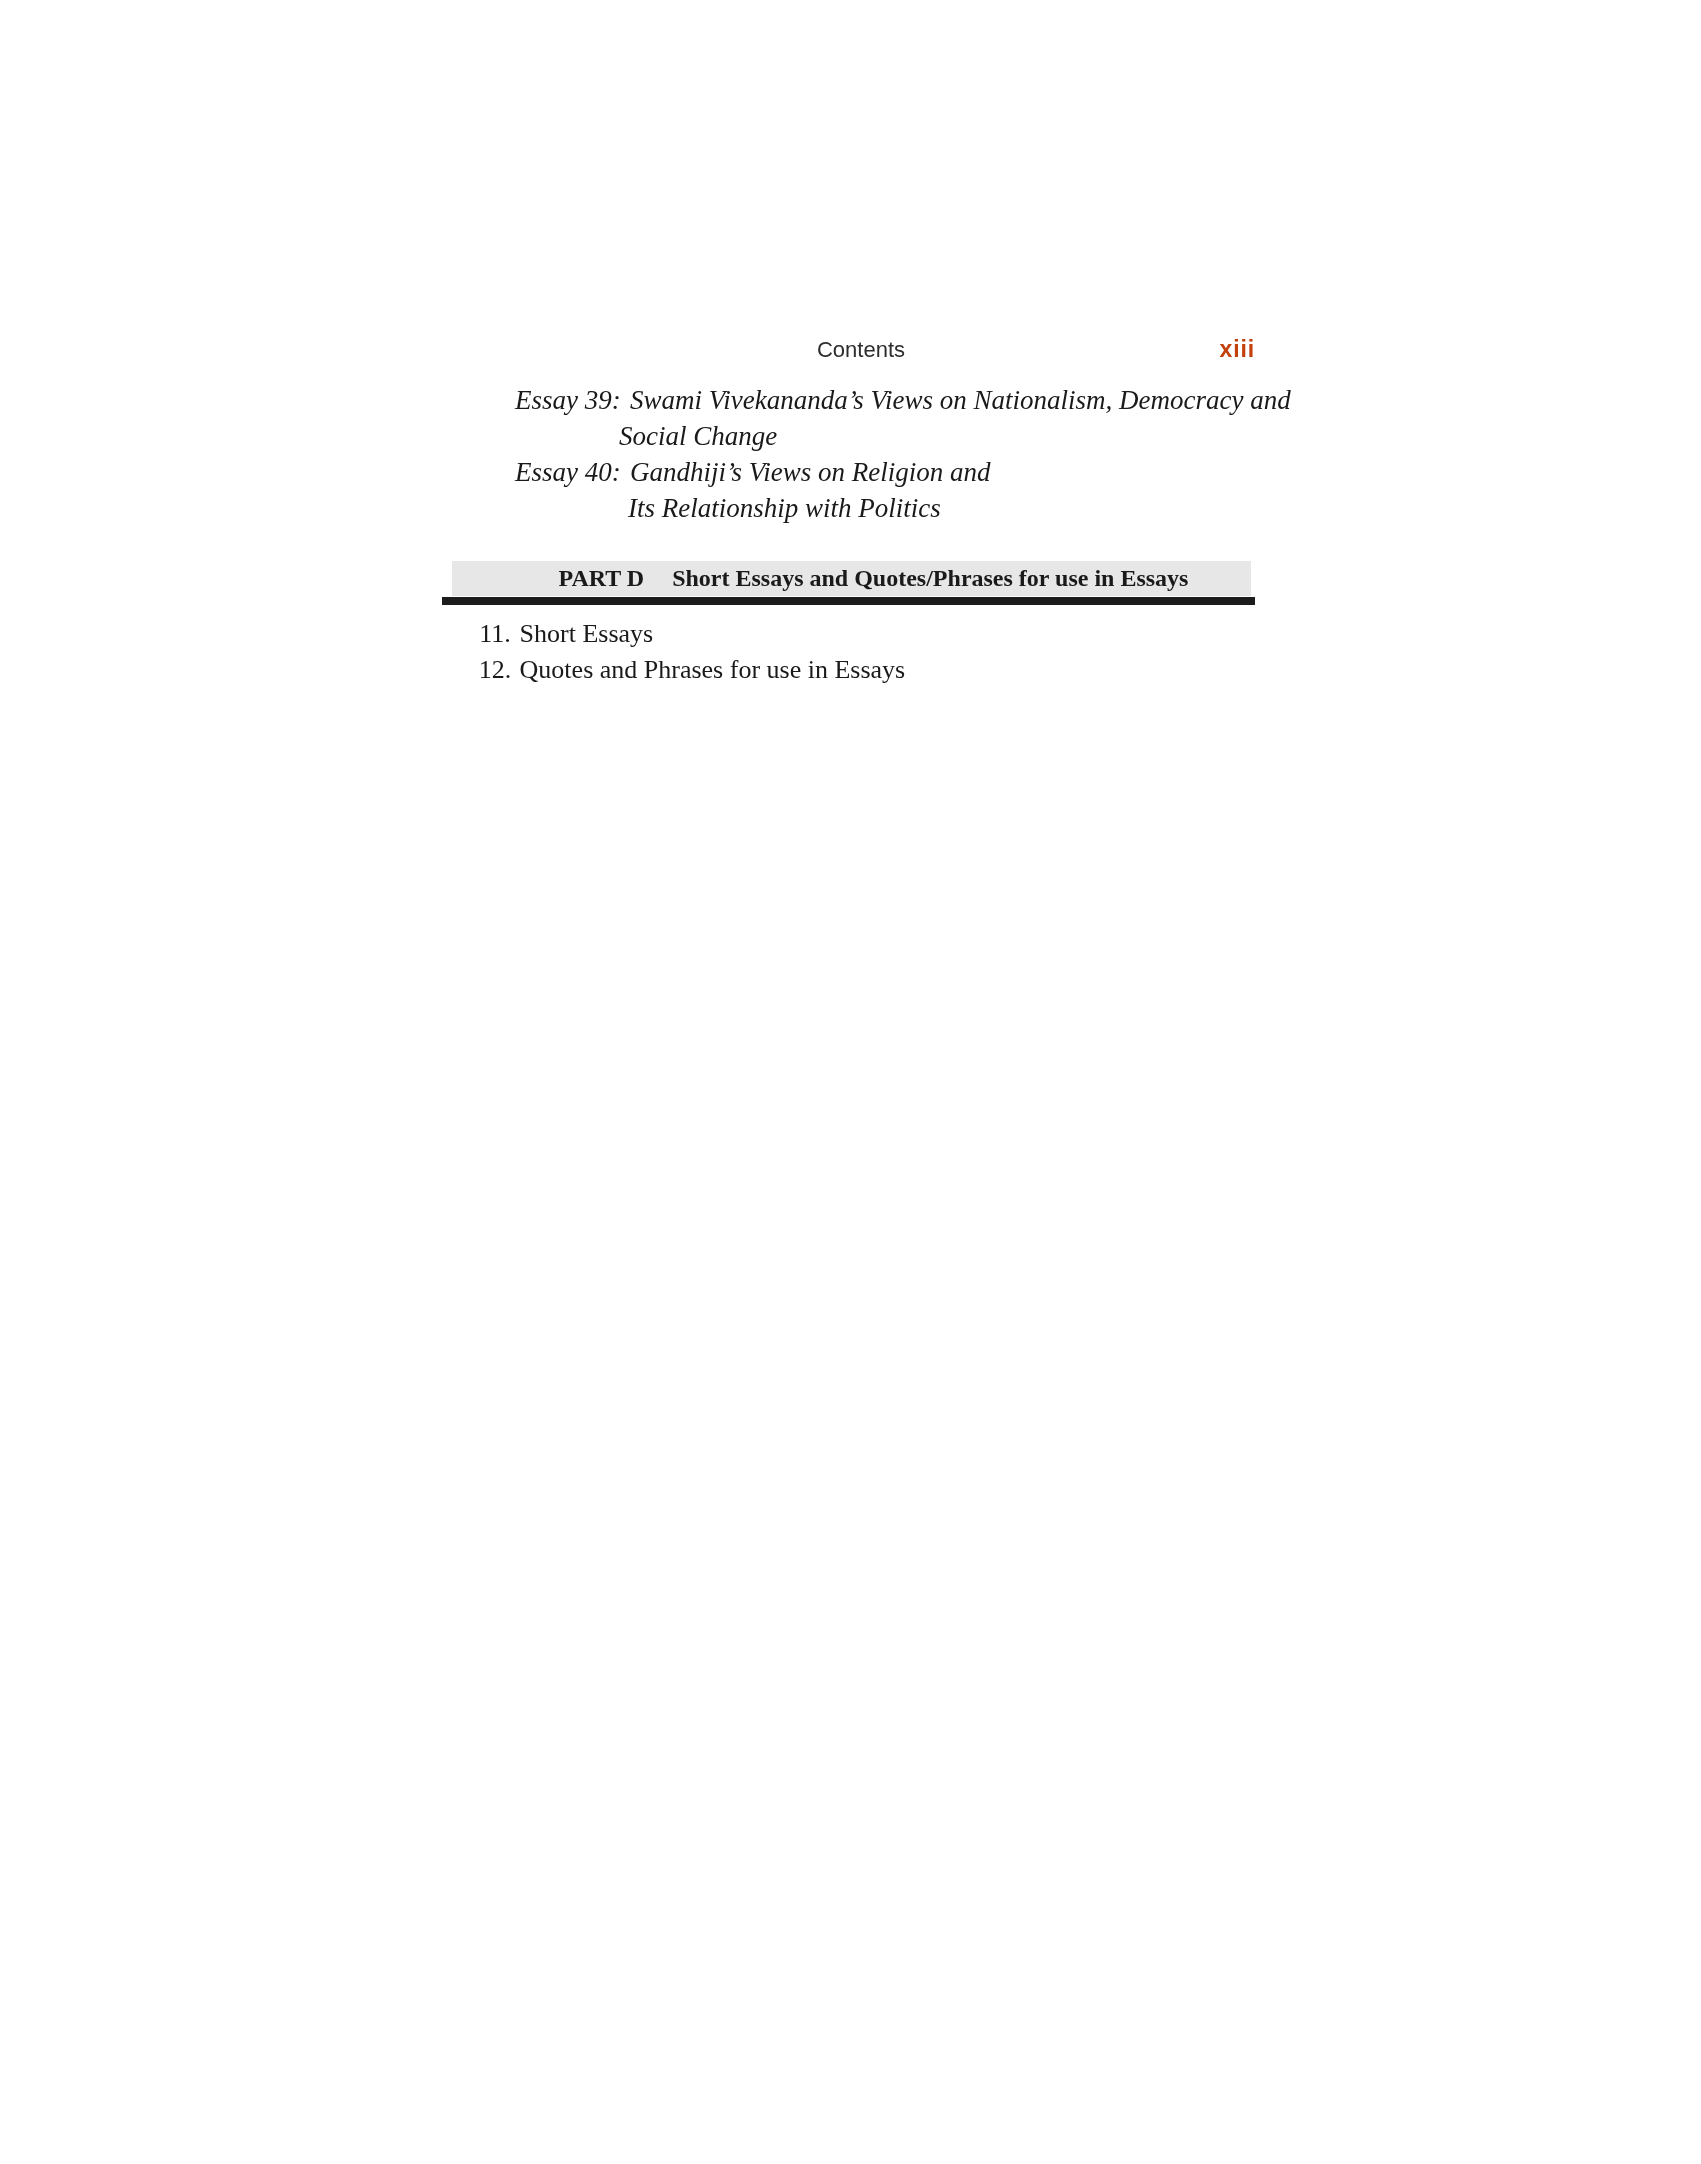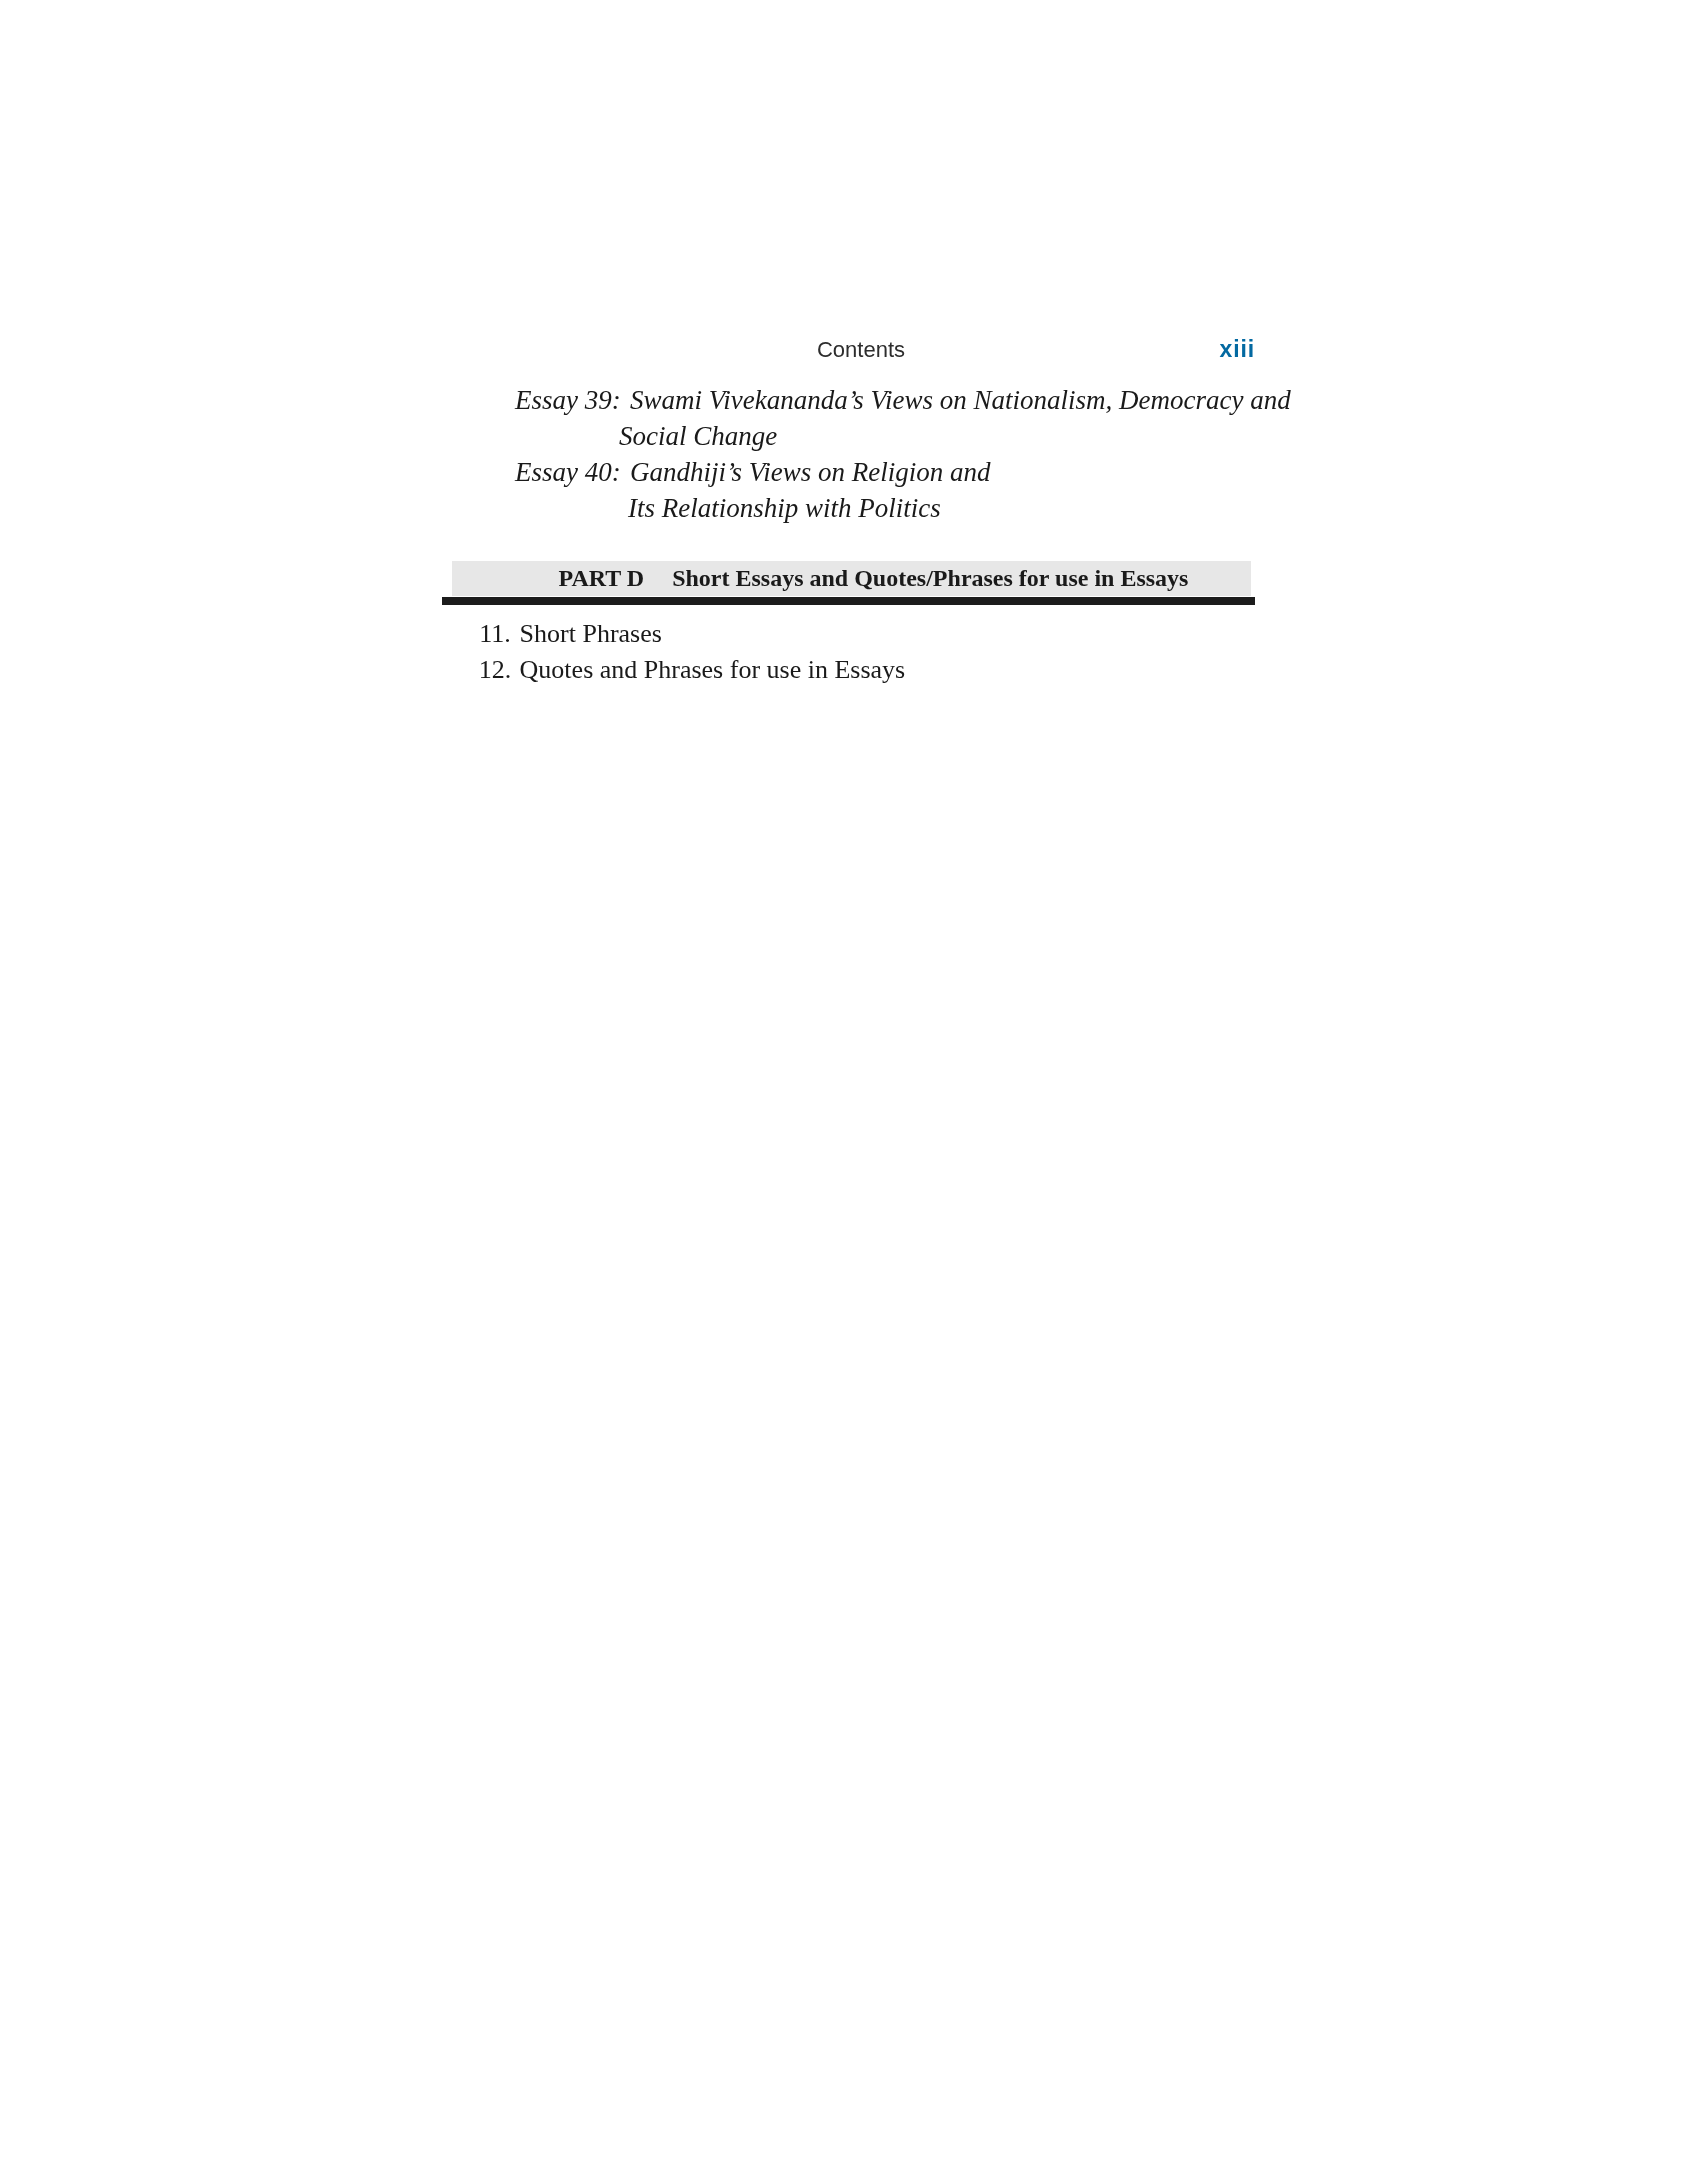--- a/index.html
+++ b/index.html
@@ -34,21 +34,21 @@
     text-align: center;
     font-size: 22px;
     color: #2d2d2d;
   }
   .page-num {
     position: absolute;
     right: 0;
     top: -0.9px;
     font-size: 23px;
     font-weight: bold;
-    color: #0369a1;
+    color: #c2410c;
     letter-spacing: 0.9px;
   }
 
   
   .essays {
     position: absolute;
     left: 452px;
     top: 382px;
     width: 835px;
     font-style: italic;
@@ -125,21 +125,21 @@
 
   <div class="part-bar">
     <span class="part-label">PART D</span>
     <span class="part-title">Short Essays and Quotes/Phrases for use in Essays</span>
   </div>
   <div class="part-rule"></div>
 
   <div class="chapters">
     <div class="chapter-row">
       <span class="chapter-number">11.</span>
-      <span class="chapter-title">Short Phrases</span>
+      <span class="chapter-title">Short Essays</span>
     </div>
     <div class="chapter-row">
       <span class="chapter-number">12.</span>
       <span class="chapter-title">Quotes and Phrases for use in Essays</span>
     </div>
   </div>
 
 </div>
 
 

